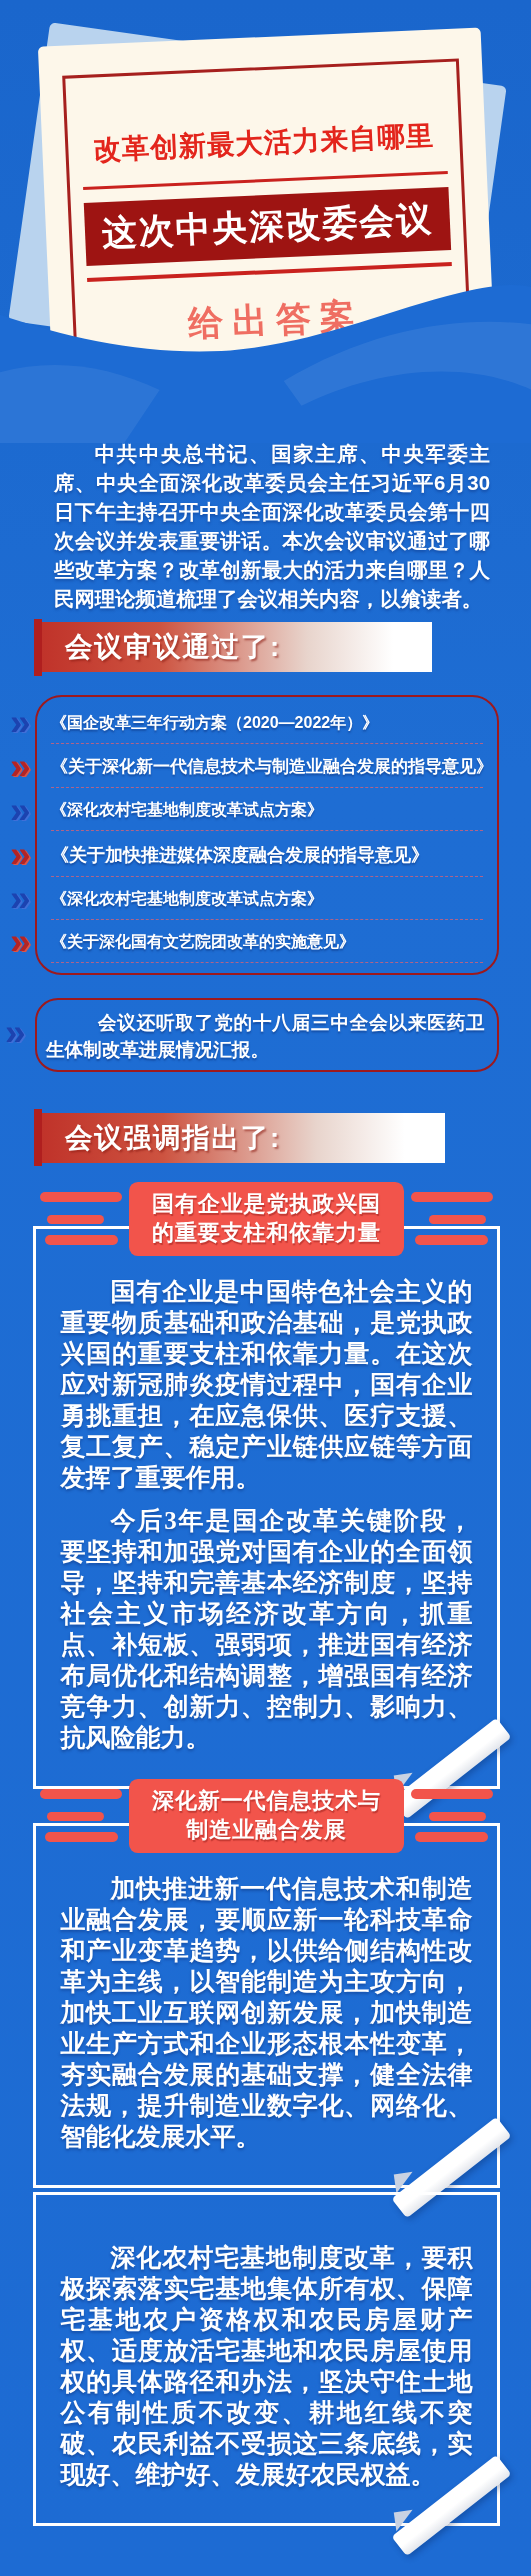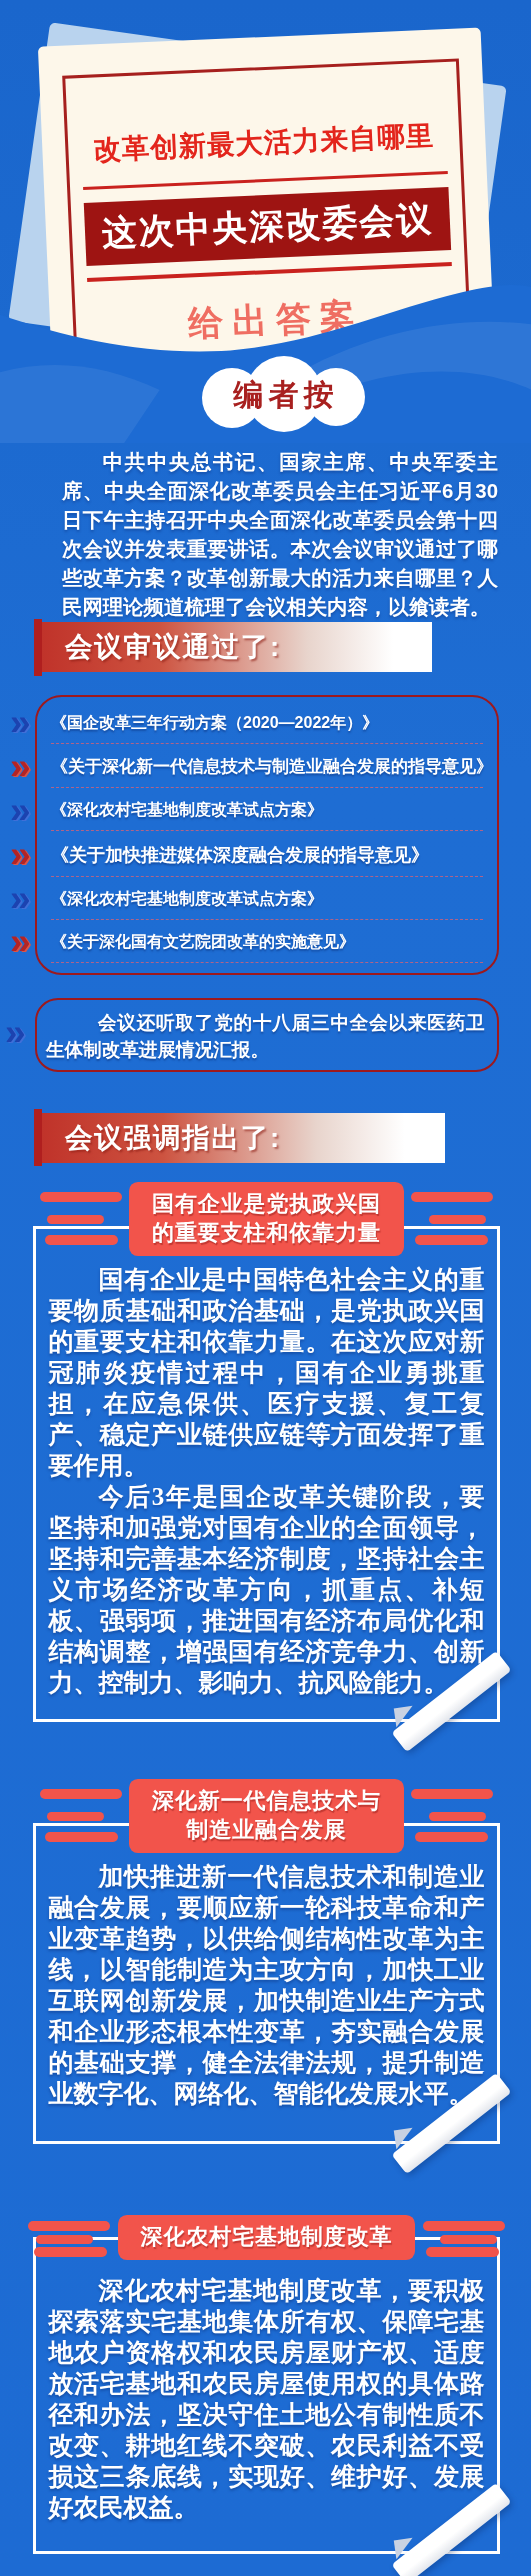--- a/index.html
+++ b/index.html
@@ -18,21 +18,21 @@
   .hero-line3{margin-top:23px;font-size:35px;font-weight:bold;color:#ef6e62;letter-spacing:8.9px;padding-left:8.9px;}
   .wave{position:absolute;left:0;top:266px;width:532px;height:177px;display:block;}
   
   .cloud{position:absolute;left:202px;top:354px;width:163px;height:82px;z-index:5;}
   .cloud .c{position:absolute;background:#ffffff;border-radius:50%;}
   .cloud .c1{left:0;top:14px;width:60px;height:60px;}
   .cloud .c2{left:44px;top:1.8px;width:76px;height:76px;}
   .cloud .c3{left:105px;top:14px;width:58px;height:58px;}
   .cloud-text{position:absolute;left:0;top:0;width:100%;height:100%;display:flex;align-items:center;justify-content:center;font-size:30px;font-weight:bold;color:#a8201f;letter-spacing:5.3px;padding-left:5.3px;box-sizing:border-box;}
   
-  .editor-text{position:absolute;left:50px;top:436px;width:436px;margin:12px;font-size:20.4px;line-height:29px;color:#ffffff;font-weight:bold;text-indent:2em;text-align:justify;text-shadow:0 1.8px 2.7px rgba(10,45,120,.45);z-index:6;}
+  .editor-text{position:absolute;left:50px;top:436px;width:436px;margin:4px;font-size:20.4px;line-height:29px;color:#ffffff;font-weight:bold;text-indent:2em;text-align:justify;text-shadow:0 1.8px 2.7px rgba(10,45,120,.45);z-index:6;}
   
   .band{position:absolute;height:50px;background:linear-gradient(90deg,#c0332a 0%,#cd5340 30%,#e8d4cc 68%,#ffffff 90%);display:flex;align-items:center;padding-left:23px;box-sizing:border-box;}
   .band-text{font-size:27.5px;font-weight:bold;color:#ffffff;text-shadow:1.8px 1.8px 1.8px rgba(140,30,20,.55);letter-spacing:1.8px;text-align:right;}
   .band-bar{position:absolute;width:8px;background:#b01f1f;}
   .band1{left:42px;top:622px;width:390px;}
   .bar1{left:34px;top:619px;height:57px;}
   .band2{left:42px;top:1113px;width:403px;}
   .bar2{left:34px;top:1109px;height:57px;}
   
   .listbox{position:absolute;left:35px;top:695px;width:464px;height:280px;border:2.7px solid #9d191d;border-radius:26.6px;box-sizing:border-box;padding:7px 14px 7px 14px;display:flex;flex-direction:column;justify-content:space-around;}
@@ -59,21 +59,21 @@
   .pills-left .b2{right:23px;top:44%;width:57px;}
   .pills-left .b3{right:8.9px;top:72%;width:73px;}
   .pills-right{right:-99px;}
   .pills-right .b1{left:5.3px;top:14%;width:82px;}
   .pills-right .b2{left:23px;top:44%;width:57px;}
   .pills-right .b3{left:8.9px;top:72%;width:73px;}
   .topic-box{position:relative;border:3.5px solid #ffffff;margin-top:-30px;padding:35px 12.4px 21px;z-index:1;}
   .tc1 .topic-box{min-height:432px;}
   .tc2 .topic-box{min-height:259px;}
   .tc3 .topic-box{margin-top:-23px;min-height:255px;}
-  .topic-box p{margin:0;font-size:25px;line-height:31px;color:#ffffff;font-weight:bold;text-indent:2em;text-align:justify;text-shadow:0 1.8px 2.7px rgba(8,40,110,.45);}
+  .topic-box p{margin:12px;font-size:25px;line-height:31px;color:#ffffff;font-weight:bold;text-indent:2em;text-align:justify;text-shadow:0 1.8px 2.7px rgba(8,40,110,.45);}
   .topic-box p + p{margin-top:0;font-family:Liberation Serif, serif;}
   
   .curl{position:absolute;right:-8.9px;bottom:-25px;width:124px;height:92px;pointer-events:none;z-index:2;}
   .curl .cband{position:absolute;right:-12.4px;bottom:30px;width:133px;height:25px;background:linear-gradient(180deg,#ffffff 55%,#e3e6ec 100%);transform:rotate(-38deg);border-radius:4.4px;box-shadow:0 3.5px 6.2px rgba(0,25,80,.3);}
   .curl .ctri{position:absolute;right:92px;bottom:17.7px;width:0;height:0;border-style:solid;border-width:19.5px 19.5px 0 0;border-color:#c9d2e2 transparent transparent transparent;transform:rotate(-8deg);}
 </style>
 </head>
 <body>
 
 <div class="canvas">
@@ -88,26 +88,20 @@
         <div class="hero-banner">这次中央深改委会议</div>
         <div class="hero-rule hero-rule2"></div>
         <div class="hero-line3">给出答案</div>
       </div>
     </div>
     <svg class="wave" viewBox="0 0 600 200" preserveAspectRatio="none">
       <path d="M0,55 C80,82 160,100 250,96 C350,90 430,52 520,30 C560,20 585,20 600,24 L600,200 L0,200 Z" fill="#1d6bd3"></path>
       <path d="M320,130 C420,70 520,56 600,66 L600,140 C520,104 420,118 340,158 Z" fill="rgba(255,255,255,0.08)"></path>
       <path d="M0,120 C60,104 120,112 180,140 L140,200 L0,200 Z" fill="rgba(255,255,255,0.07)"></path>
     </svg>
-    <div class="cloud">
-      <span class="c c1"></span>
-      <span class="c c2"></span>
-      <span class="c c3"></span>
-      <span class="cloud-text">编者按</span>
-    </div>
   </div>
 
   <p class="editor-text">中共中央总书记、国家主席、中央军委主席、中央全面深化改革委员会主任习近平6月30日下午主持召开中央全面深化改革委员会第十四次会议并发表重要讲话。本次会议审议通过了哪些改革方案？改革创新最大的活力来自哪里？人民网理论频道梳理了会议相关内容，以飨读者。</p>
 
   <span class="band-bar bar1"></span>
   <div class="band band1">
     <span class="band-text">会议审议通过了:</span>
   </div>
 
   <div class="listbox">
@@ -194,35 +188,20 @@
     <div class="topic-box">
       <p>加快推进新一代信息技术和制造业融合发展，要顺应新一轮科技革命和产业变革趋势，以供给侧结构性改革为主线，以智能制造为主攻方向，加快工业互联网创新发展，加快制造业生产方式和企业形态根本性变革，夯实融合发展的基础支撑，健全法律法规，提升制造业数字化、网络化、智能化发展水平。</p>
       <div class="curl">
           <span class="cband"></span>
           <span class="ctri"></span>
         </div>
     </div>
   </div>
 
   <div class="topic-card tc3">
-    <div class="topic-badge">
-      <span class="pills pills-left">
-          <i class="b1"></i>
-          <i class="b2"></i>
-          <i class="b3"></i>
-        </span>
-      <div class="badge-core">
-        <div>深化农村宅基地制度改革</div>
-      </div>
-      <span class="pills pills-right">
-          <i class="b1"></i>
-          <i class="b2"></i>
-          <i class="b3"></i>
-        </span>
-    </div>
     <div class="topic-box">
       <p>深化农村宅基地制度改革，要积极探索落实宅基地集体所有权、保障宅基地农户资格权和农民房屋财产权、适度放活宅基地和农民房屋使用权的具体路径和办法，坚决守住土地公有制性质不改变、耕地红线不突破、农民利益不受损这三条底线，实现好、维护好、发展好农民权益。</p>
       <div class="curl">
           <span class="cband"></span>
           <span class="ctri"></span>
         </div>
     </div>
   </div>
 
 </div>

